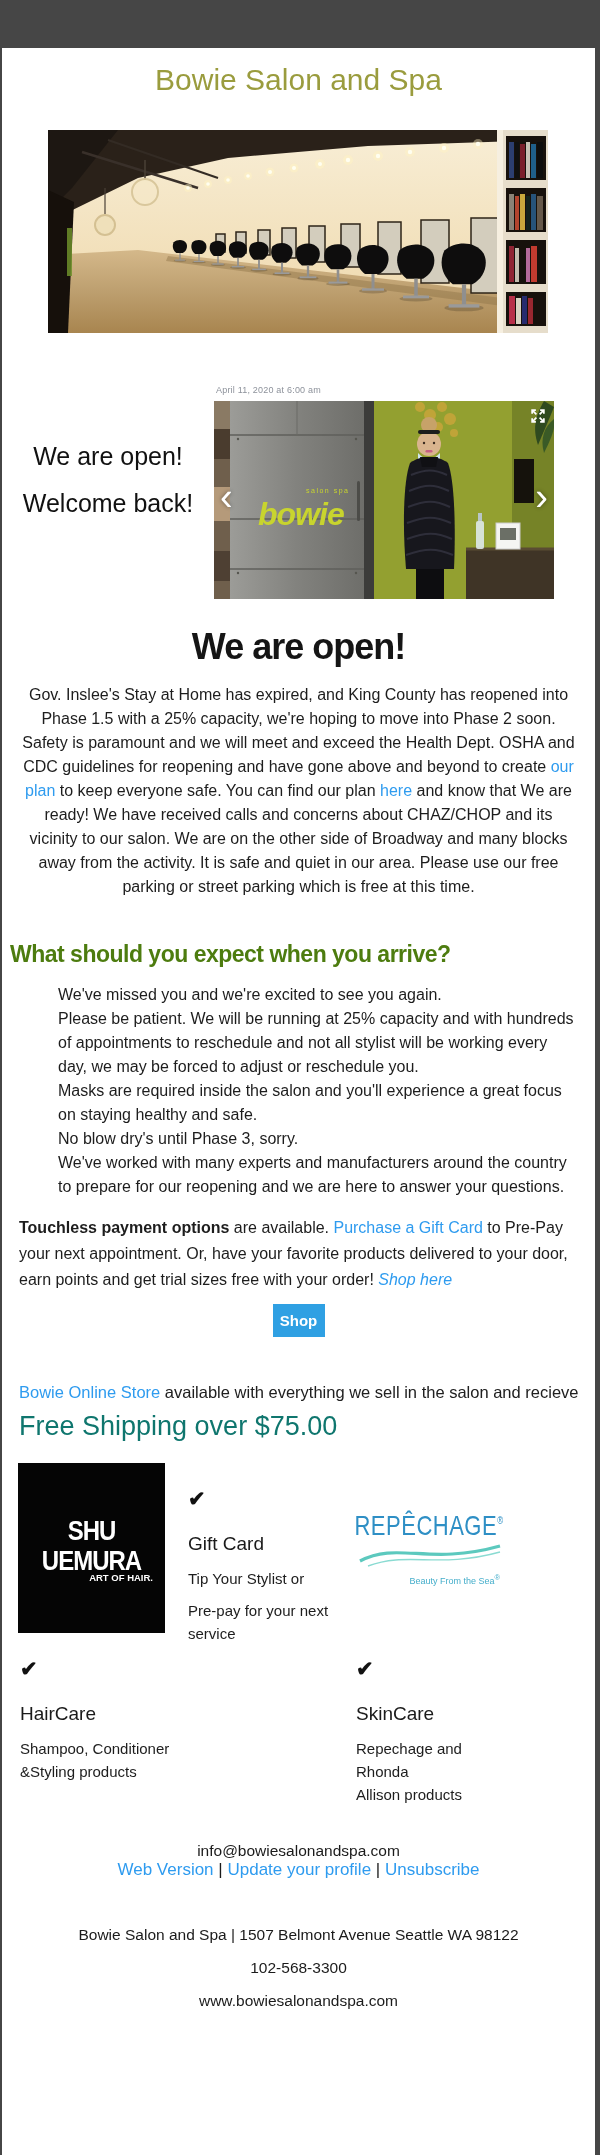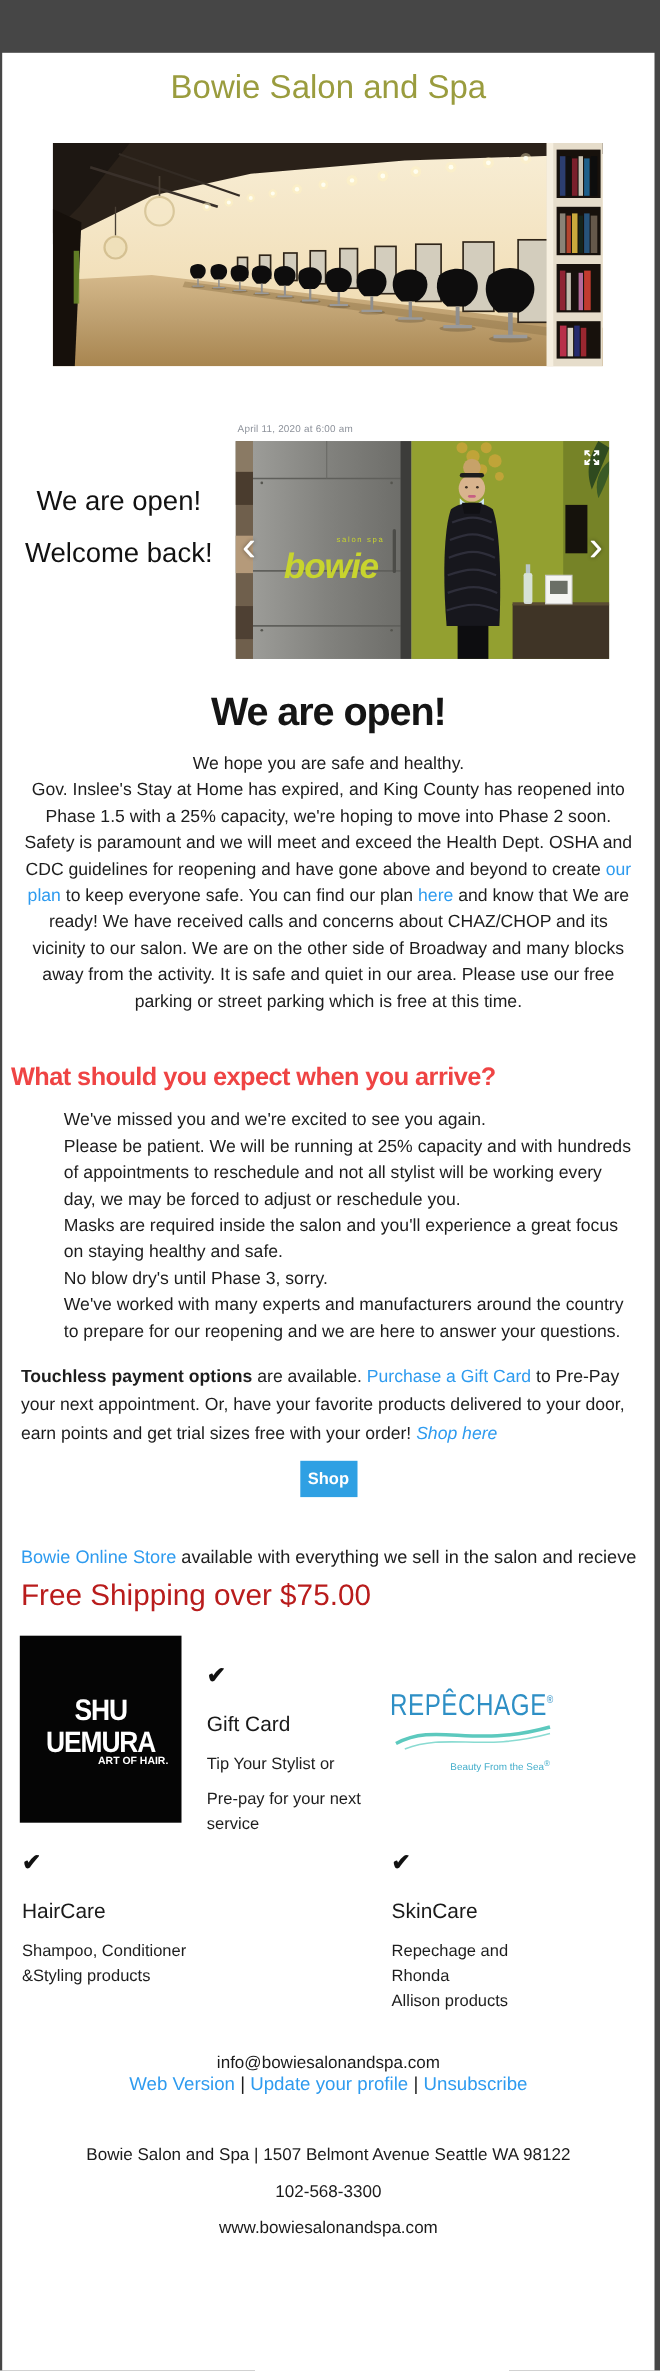--- a/index.html
+++ b/index.html
@@ -35,33 +35,33 @@
     margin:26px 0 0;text-align:center;
     font-size:36px;font-weight:800;letter-spacing:-1px;color:#151515;line-height:44px;
   }
   .intro{
     width:560px;margin:14px auto 0;text-align:center;
     font-size:16px;line-height:24px;color:#1d1d1d;
   }
   a.lnk{color:#2E9BEF;text-decoration:none;cursor:pointer;}
   .h2{
     margin:40px 0 0 8px;font-size:23px;font-weight:800;
-    letter-spacing:-.5px;color:#ef4444;line-height:30px;
+    letter-spacing:-.5px;color:#4d7c0f;line-height:30px;
   }
   .expect-list{margin:14px 0 0 56px;width:516px;font-size:16px;line-height:24px;color:#1d1d1d;}
   .expect-list div{margin:0;}
   .touchless{margin:16px 20px 0 17px;font-size:16px;line-height:26px;color:#1d1d1d;}
   .touchless b{font-weight:700;}
   .shop-btn{
     display:block;margin:11px auto 0;width:52px;height:33px;border:none;
     background:#2FA0E3;color:#fff;font-weight:700;font-size:15px;
     font-family:"Liberation Sans",sans-serif;cursor:pointer;
   }
   .store-line{margin:44px 16px 0 17px;font-size:16.5px;line-height:22px;}
-  .free-ship{margin:6px 16px 0 17px;font-size:27px;line-height:34px;color:#b91c1c;}
+  .free-ship{margin:6px 16px 0 17px;font-size:27px;line-height:34px;color:#0f766e;}
   .products{display:flex;margin:20px 0 0 16px;}
   .pcol{width:168px;}
   .pimg{height:170px;cursor:pointer;}
   .img-shu{width:147px;background:#050505;box-sizing:border-box;padding-top:57px;}
   .shu-brand{color:#fff;font-size:24px;font-weight:900;letter-spacing:-1px;
     text-align:center;line-height:26px;transform:scaleY(1.12);}
   .shu-sub{color:#fff;font-size:9.5px;font-weight:700;text-align:right;margin:0 12px 0 0;}
   .img-gift{width:149px;background:#ededed;display:flex;align-items:center;justify-content:center;}
   .img-rep{width:150px;background:#fff;box-sizing:border-box;padding-top:50px;}
   .rep-logo{color:#2E8FC5;font-size:22px;letter-spacing:.5px;text-align:center;
@@ -343,21 +343,20 @@
             <path d="M6,9 L2,13 M2,9.5 L2,13 L5.5,13"></path>
             <path d="M9,9 L13,13 M13,9.5 L13,13 L9.5,13"></path>
           </g>
         </svg>
       </div>
     </div>
   </div>
 
   <h2 class="big-heading">We are open!</h2>
   <div class="intro">
-    <div>We hope you are safe and healthy.</div>
     <div><span>Gov. Inslee's Stay at Home has expired, and King County has reopened into Phase 1.5 with a 25% capacity, we're hoping to move into Phase 2 soon. Safety is paramount and we will meet and exceed the Health Dept. OSHA and CDC guidelines for reopening and have gone above and beyond to create </span><a class="lnk">our plan</a><span> to keep everyone safe. You can find our plan </span><a class="lnk">here</a><span> and know that We are ready! We have received calls and concerns about CHAZ/CHOP and its vicinity to our salon. We are on the other side of Broadway and many blocks away from the activity. It is safe and quiet in our area. Please use our free parking or street parking which is free at this time.</span></div>
   </div>
 
   <h2 class="h2">What should you expect when you arrive?</h2>
   <div class="expect-list">
     <div>We've missed you and we're excited to see you again.</div>
     <div>Please be patient. We will be running at 25% capacity and with hundreds of appointments to reschedule and not all stylist will be working every day, we may be forced to adjust or reschedule you.</div>
     <div>Masks are required inside the salon and you'll experience a great focus on staying healthy and safe.</div>
     <div>No blow dry's until Phase 3, sorry.</div>
     <div>We've worked with many experts and manufacturers around the country to prepare for our reopening and we are here to answer your questions.</div>

